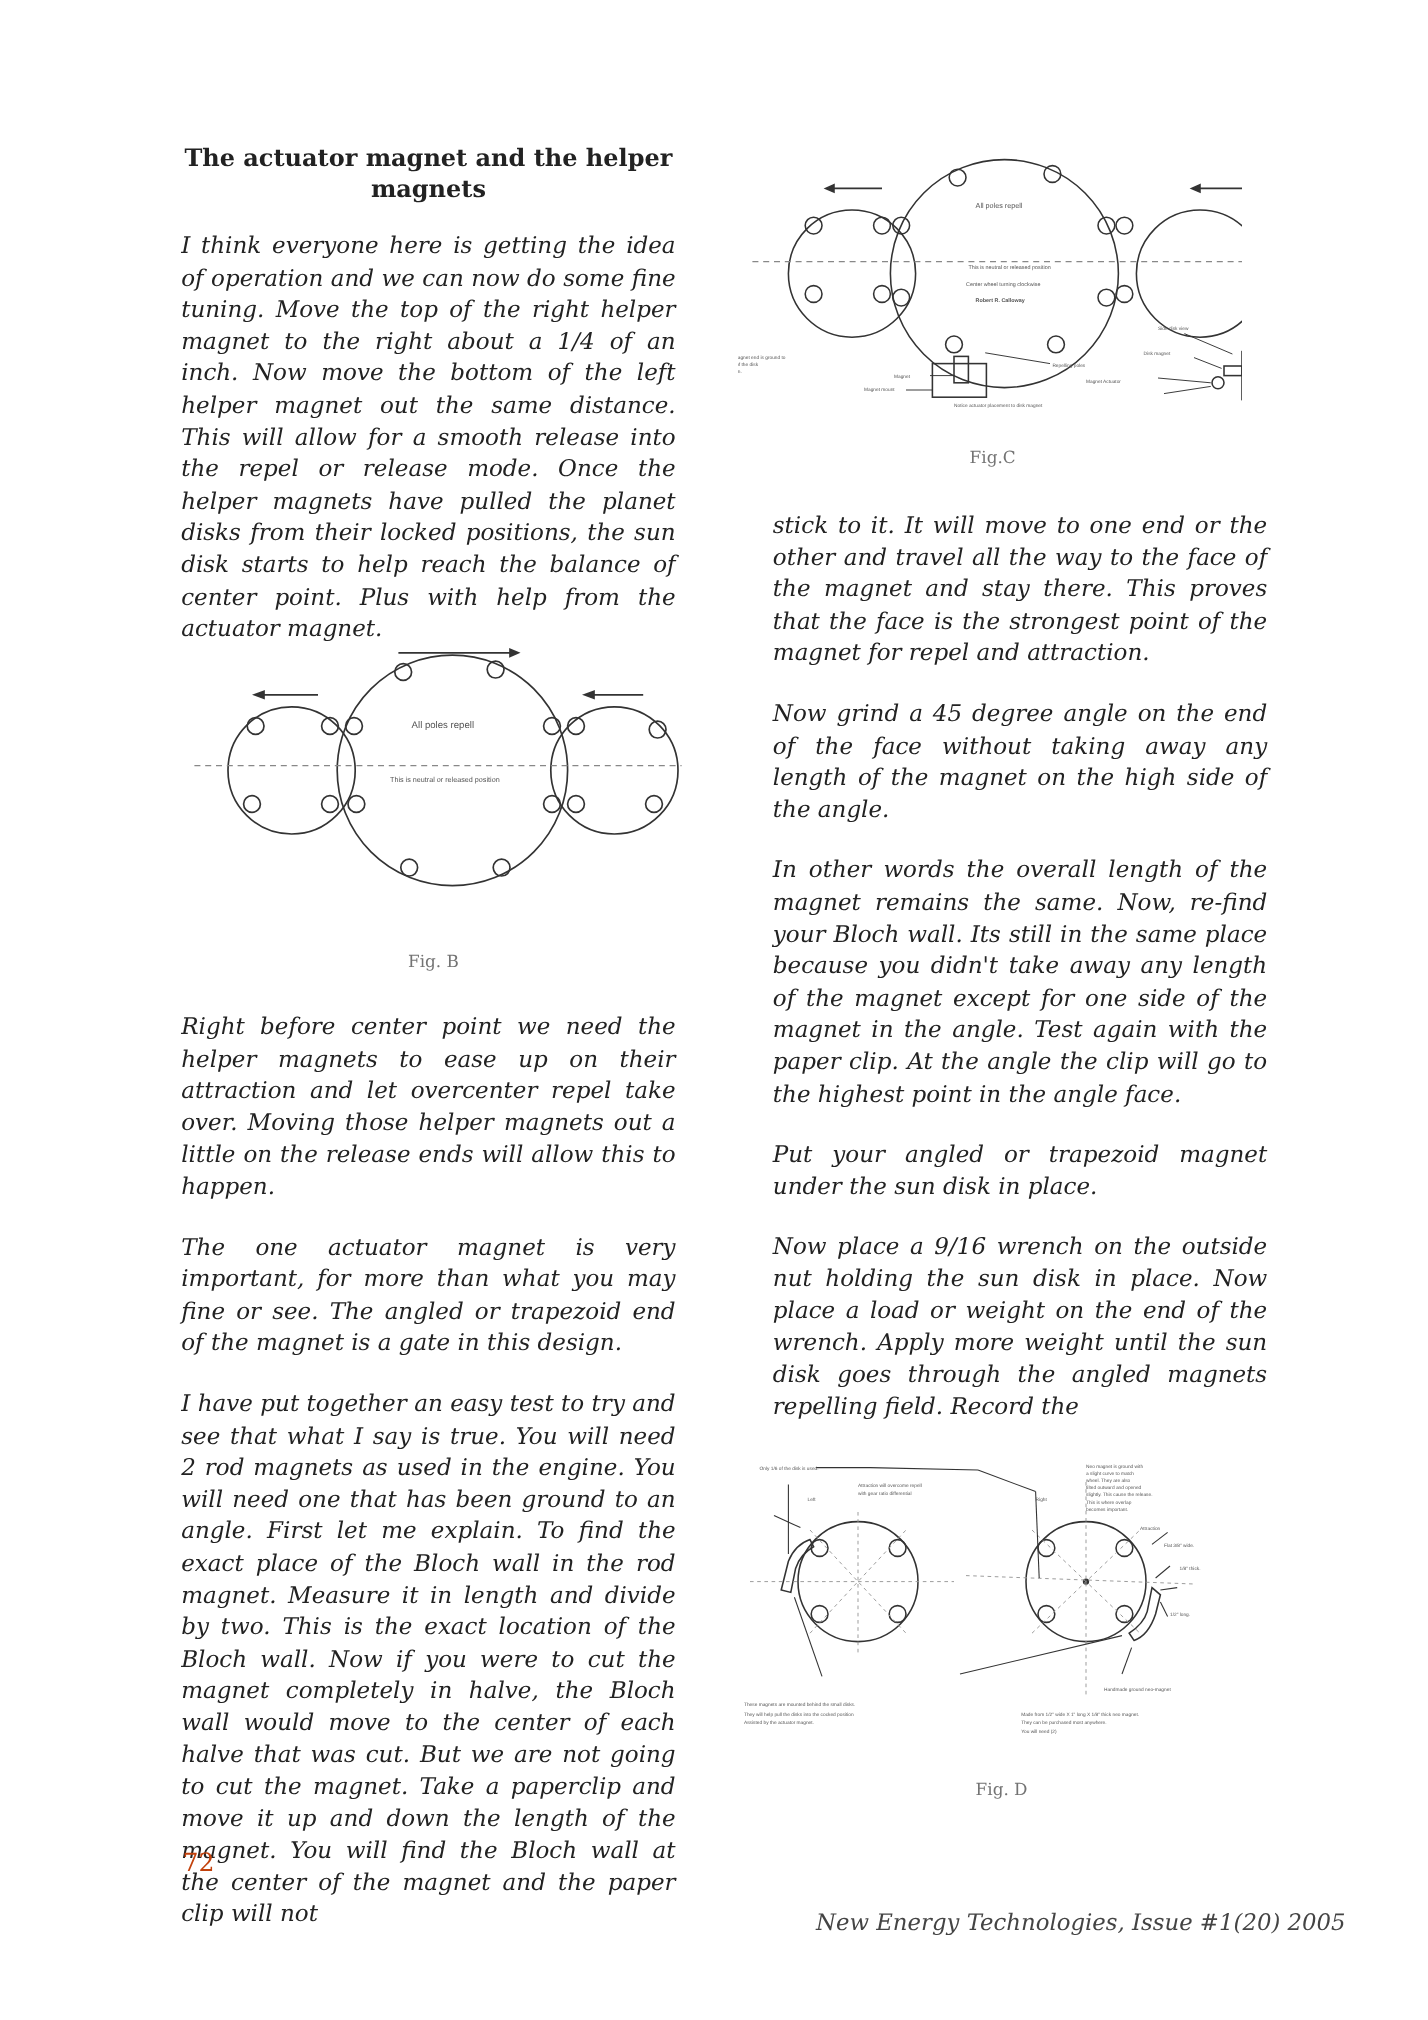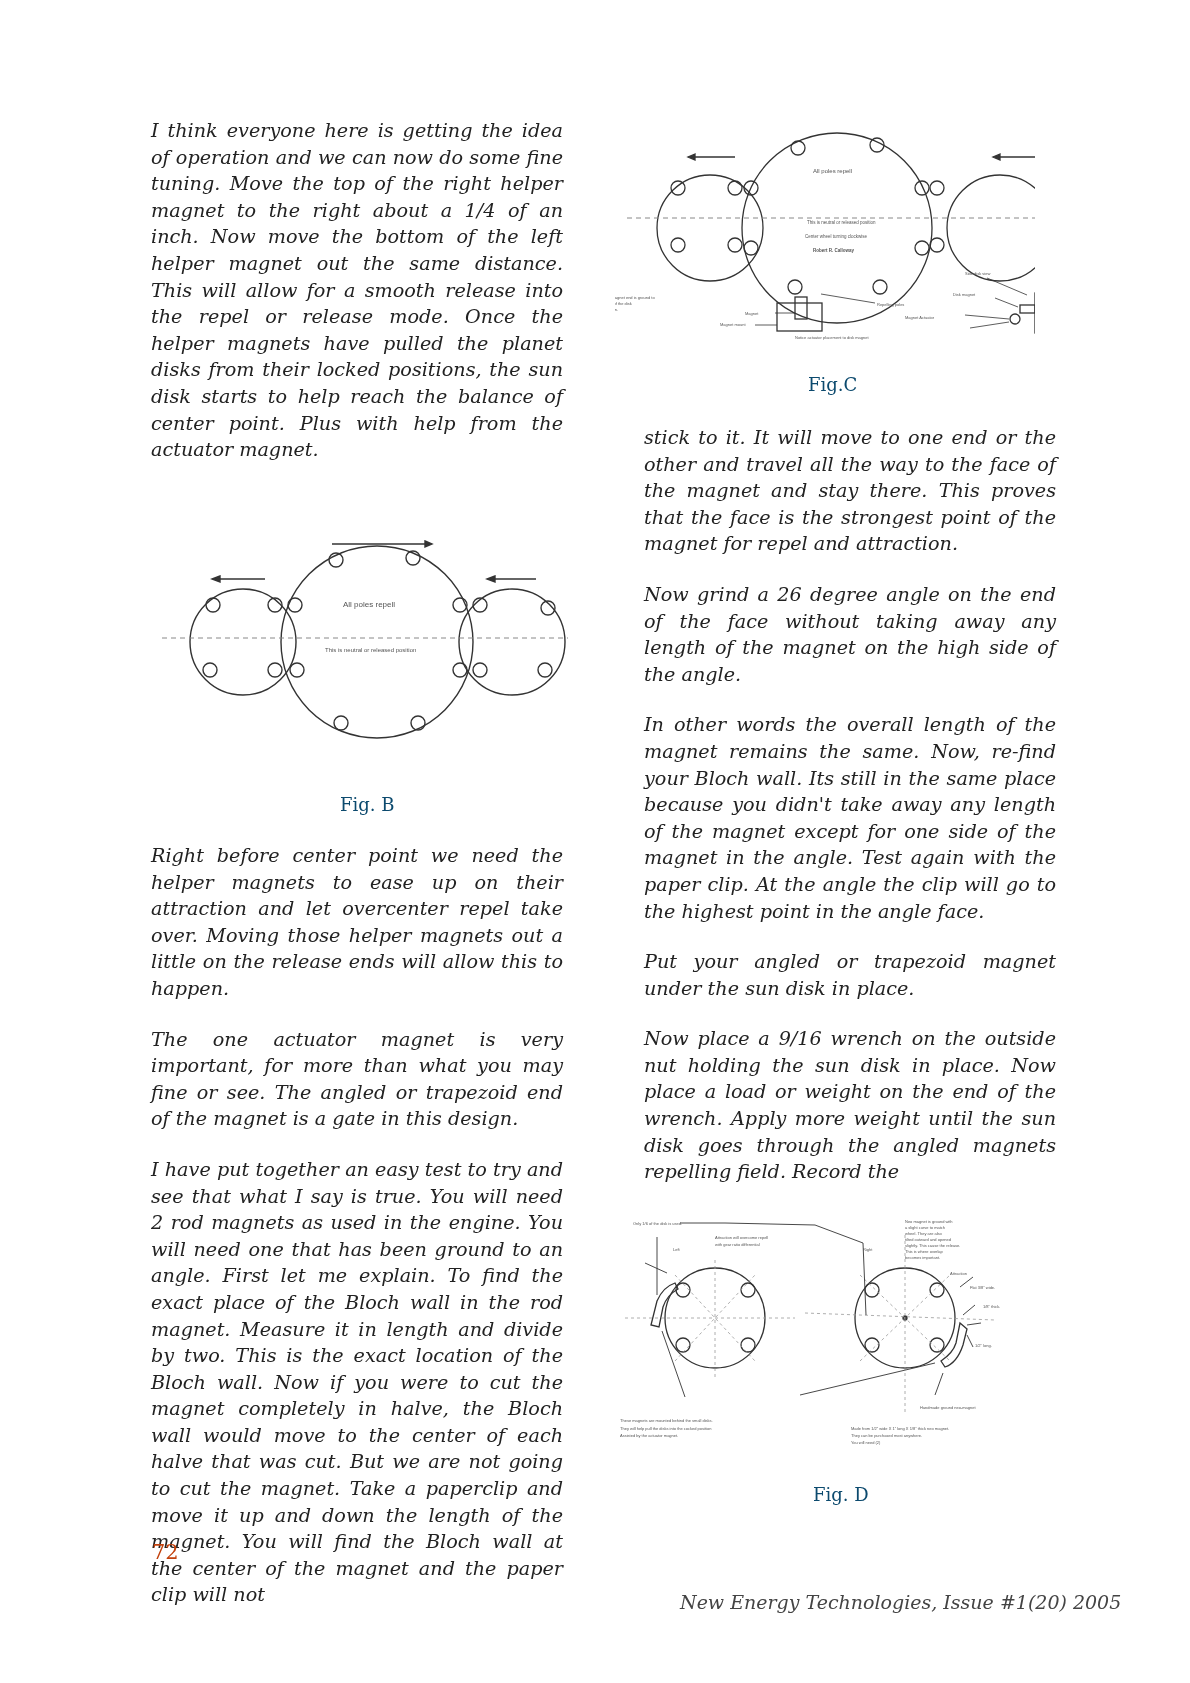--- a/index.html
+++ b/index.html
@@ -4,29 +4,30 @@
 <style>
   html, body { margin:0; padding:0; background:#fff; }
   body { width:1190px; height:1683px; position:relative; overflow:hidden; font-family:"DejaVu Serif", serif; color:#222; }
   .col { position:absolute; width:412px; font-size:19.2px; line-height:26.6px; text-align:justify; }
   .col p { margin:0 0 24px 0;font-style:italic; }
   #left-col { left:151px; top:118px; }
   #right-col { left:644px; top:425px; }
   .title { font-weight:bold; text-align:center; font-size:20px; line-height:26px; margin:0 0 22px 0; }
   .fig { position:absolute; }
   .fig svg { display:block; }
-  .fig-caption { position:absolute; font-family:"DejaVu Serif", serif; font-size:18px; color:#0c4a6e; }
+  .fig-caption { position:absolute; font-family:"DejaVu Serif", serif; font-size:14px; color:#737373; }
   .lbl { font-family:"Liberation Sans", sans-serif; fill:#555; }
   .page-num { position:absolute; left:152px; top:1540px; font-size:21px; color:#c2410c; }
   .journal { position:absolute; left:680px; top:1555px; font-size:19px; font-style:italic; color:#444;margin-top:36px; }
 </style>
 </head>
 <body>
 
 <div id="left-col" class="col">
+  <h2 class="title">The actuator magnet and the helper magnets</h2>
   <p>I think everyone here is getting the idea of operation and we can now do some fine tuning. Move the top of the right helper magnet to the right about a 1/4 of an inch. Now move the bottom of the left helper magnet out the same distance. This will allow for a smooth release into the repel or release mode. Once the helper magnets have pulled the planet disks from their locked positions, the sun disk starts to help reach the balance of center point. Plus with help from the actuator magnet.</p>
 </div>
 
 <div class="fig" style="left:150px; top:530px;">
   <svg width="420" height="240" viewBox="0 0 420 240">
     <g fill="none" stroke="#333" stroke-width="1.4">
 
       <line x1="182" y1="14" x2="275" y2="14"></line>
       <polygon points="275,11 282,14 275,17" fill="#333"></polygon>
       <line x1="115" y1="49" x2="70" y2="49"></line>
@@ -125,21 +126,21 @@
     <text class="lbl" x="290" y="204" font-size="4">Magnet Actuator</text>
     <text class="lbl" x="180" y="224" font-size="4">Notice actuator placement to disk magnet</text>
     <text class="lbl" x="350" y="160" font-size="4">Side disk view</text>
     <text class="lbl" x="338" y="181" font-size="4">Disk magnet</text>
   </svg>
 </div>
 <div class="fig-caption" style="left:808px; top:374px;">Fig.C</div>
 
 <div id="right-col" class="col">
   <p>stick to it. It will move to one end or the other and travel all the way to the face of the magnet and stay there. This proves that the face is the strongest point of the magnet for repel and attraction.</p>
-  <p>Now grind a 26 degree angle on the end of the face without taking away any length of the magnet on the high side of the angle.</p>
+  <p>Now grind a 45 degree angle on the end of the face without taking away any length of the magnet on the high side of the angle.</p>
   <p>In other words the overall length of the magnet remains the same. Now, re-find your Bloch wall. Its still in the same place because you didn't take away any length of the magnet except for one side of the magnet in the angle. Test again with the paper clip. At the angle the clip will go to the highest point in the angle face.</p>
   <p>Put your angled or trapezoid magnet under the sun disk in place.</p>
   <p>Now place a 9/16 wrench on the outside nut holding the sun disk in place. Now place a load or weight on the end of the wrench. Apply more weight until the sun disk goes through the angled magnets repelling field. Record the</p>
 </div>
 
 <div class="fig" style="left:615px; top:1215px;">
   <svg width="430" height="240" viewBox="0 0 430 240">
     <g fill="none" stroke="#333" stroke-width="1.3">
       <circle cx="100" cy="103" r="50"></circle>
       <circle cx="290" cy="103" r="50"></circle>

